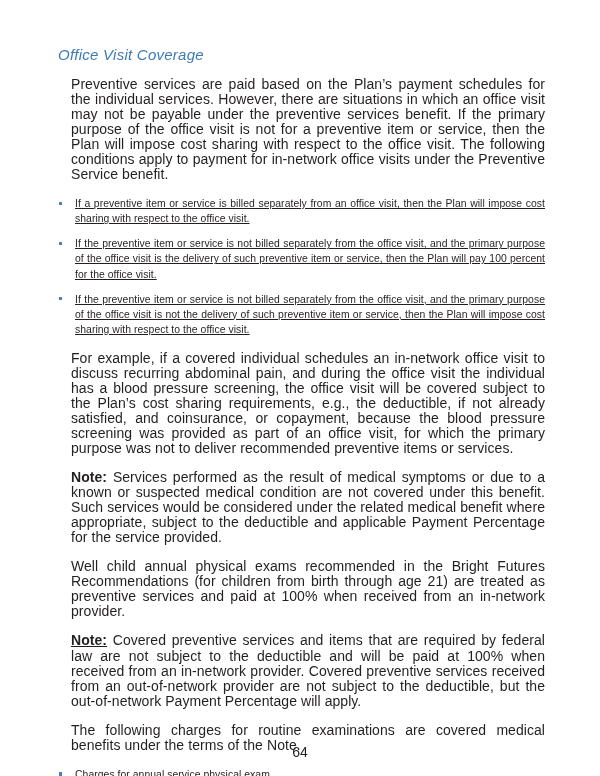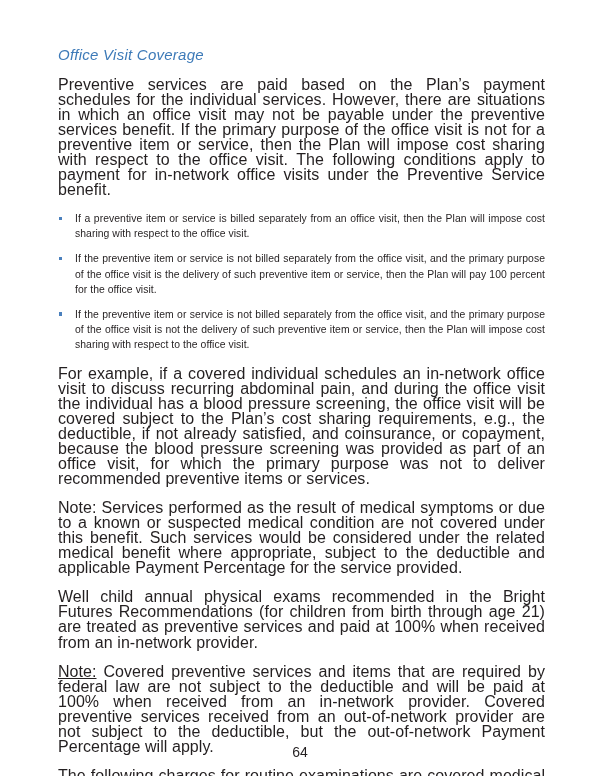--- a/index.html
+++ b/index.html
@@ -36,58 +36,59 @@
     color: #3d7ab8;
     margin: 0 0 15px 0;
     letter-spacing: 0.25px;
     line-height: 14px;
   }
   h2.section-heading.second {
     margin-top: 21px;
     margin-bottom: 14px;
   }
   p.body-text {
-    font-size: 16px;
+    font-size: 14px;
     line-height: 15.05px;
     text-align: justify;
-    margin: 0 0 14px 0;
+    margin: 0 0 14px 13px;
     letter-spacing: 0.05px;
     word-spacing: 0.1px;
   }
   p.body-text:last-child {
     margin-bottom: 0;
   }
   ul.bullets {
     list-style: none;
     margin: 0 0 14px 0;
     padding: 0;
   }
   ul.bullets li {
     position: relative;
     padding-left: 17px;
     font-size: 10.4px;
     line-height: 15.05px;
     text-align: justify;
     margin-bottom: 10px;
     letter-spacing: 0.05px;
+    text-decoration: underline;
   }
   ul.bullets li:last-child {
     margin-bottom: 0;
   }
   ul.bullets li .sq-bullet {
     position: absolute;
     left: 1px;
     top: 5.5px;
     width: 3.4px;
     height: 3.4px;
     background: #4a80bd;
     display: block;
   }
   .note-label {
-    font-weight: normal;
+    font-weight: bold;
   }
   .note-label.underlined {
     text-decoration: underline;
   }
   .page-number {
     position: absolute;
     left: 0;
     top: 745px;
     width: 600px;
     text-align: center;

